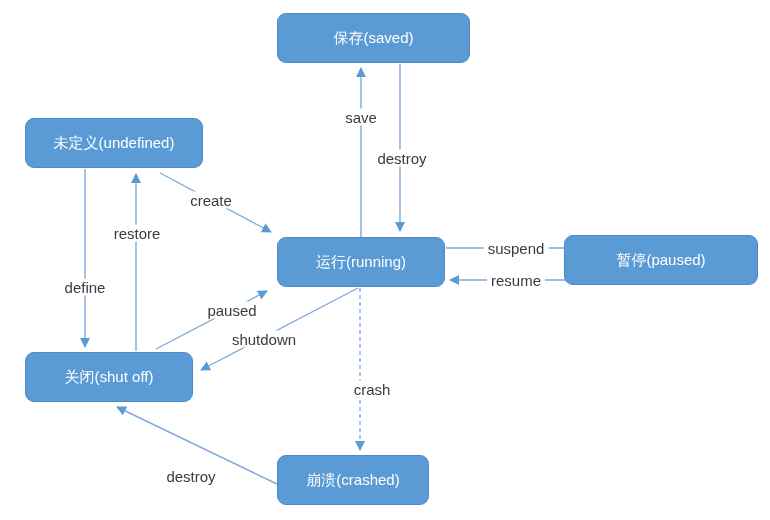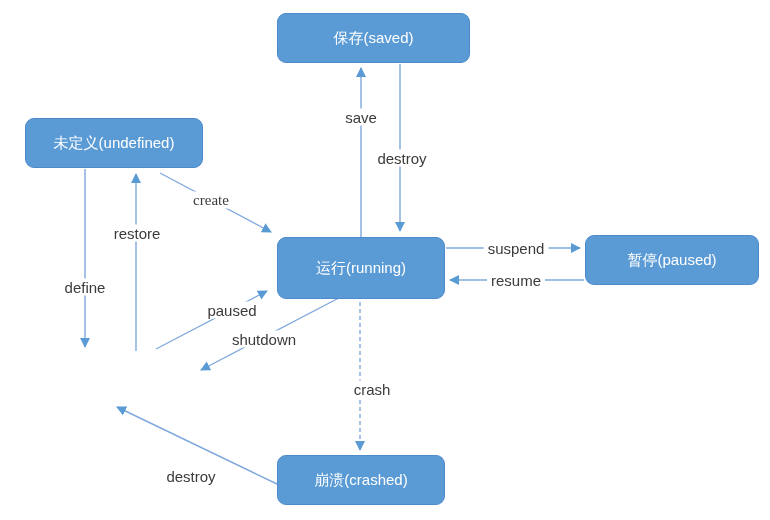--- a/index.html
+++ b/index.html
@@ -76,27 +76,28 @@
     <line class="edge" x1="156" y1="349" x2="267" y2="291" marker-end="url(#arrow)"></line>
     <line class="edge" x1="358" y1="288" x2="201" y2="370" marker-end="url(#arrow)"></line>
     <line class="edge" x1="446" y1="248" x2="580" y2="248" marker-end="url(#arrow)"></line>
     <line class="edge" x1="584" y1="280" x2="450" y2="280" marker-end="url(#arrow)"></line>
     <line class="edge dashed" x1="360" y1="288" x2="360" y2="450" marker-end="url(#arrow)"></line>
     <line class="edge" x1="277" y1="484" x2="117" y2="407" marker-end="url(#arrow)"></line>
   </svg>
 
   <div class="state" style="left:277px; top:13px;  width:193px; height:50px;">保存(saved)</div>
   <div class="state" style="left:25px;  top:118px; width:178px; height:50px;">未定义(undefined)</div>
-  <div class="state" style="left:277px; top:237px; width:168px; height:62px;">运行(running)</div>
-  <div class="state" style="left:585px; top:235px; width:174px; height:50px;">暂停(paused)</div>
-  <div class="state" style="left:277px; top:455px; width:168px; height:50px;">崩溃(crashed)</div>
+  <div class="state" style="left:277px; top:237px; width:168px; height:50px;">运行(running)</div>
+  <div class="state" style="left:564px; top:235px; width:194px; height:50px;">暂停(paused)</div>
+  <div class="state" style="left:25px;  top:352px; width:168px; height:50px;">关闭(shut off)</div>
+  <div class="state" style="left:277px; top:455px; width:152px; height:50px;">崩溃(crashed)</div>
 
   <div class="edge-label" style="left:361px; top:117px;">save</div>
   <div class="edge-label" style="left:402px; top:158px;">destroy</div>
-  <div class="edge-label" style="left:211px; top:200px;font-family:Liberation Serif, serif;">create</div>
+  <div class="edge-label" style="left:211px; top:200px;">create</div>
   <div class="edge-label" style="left:137px; top:233px;">restore</div>
   <div class="edge-label" style="left:85px;  top:287px;">define</div>
   <div class="edge-label" style="left:232px; top:310px;">paused</div>
   <div class="edge-label" style="left:264px; top:339px;">shutdown</div>
   <div class="edge-label" style="left:516px; top:248px;">suspend</div>
   <div class="edge-label" style="left:516px; top:280px;">resume</div>
   <div class="edge-label" style="left:372px; top:389px;">crash</div>
   <div class="edge-label" style="left:191px; top:444px;margin-top:32px;">destroy</div>
 
 </div>

